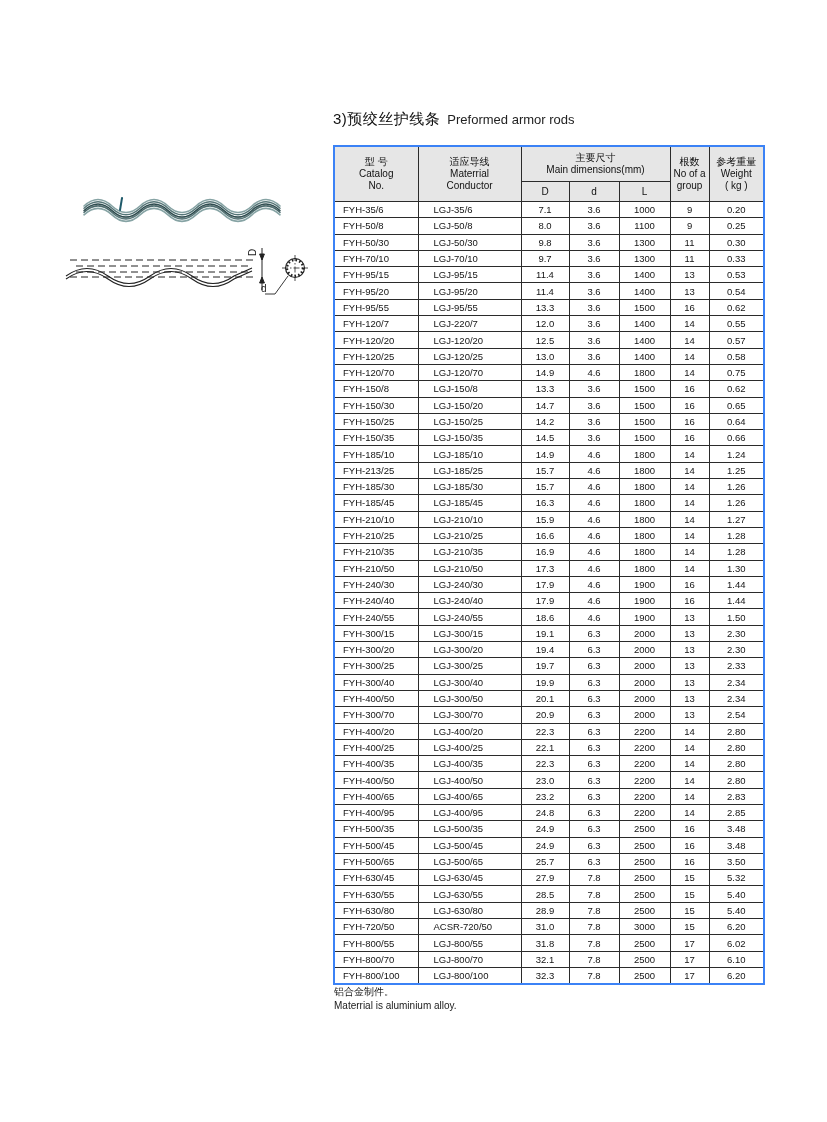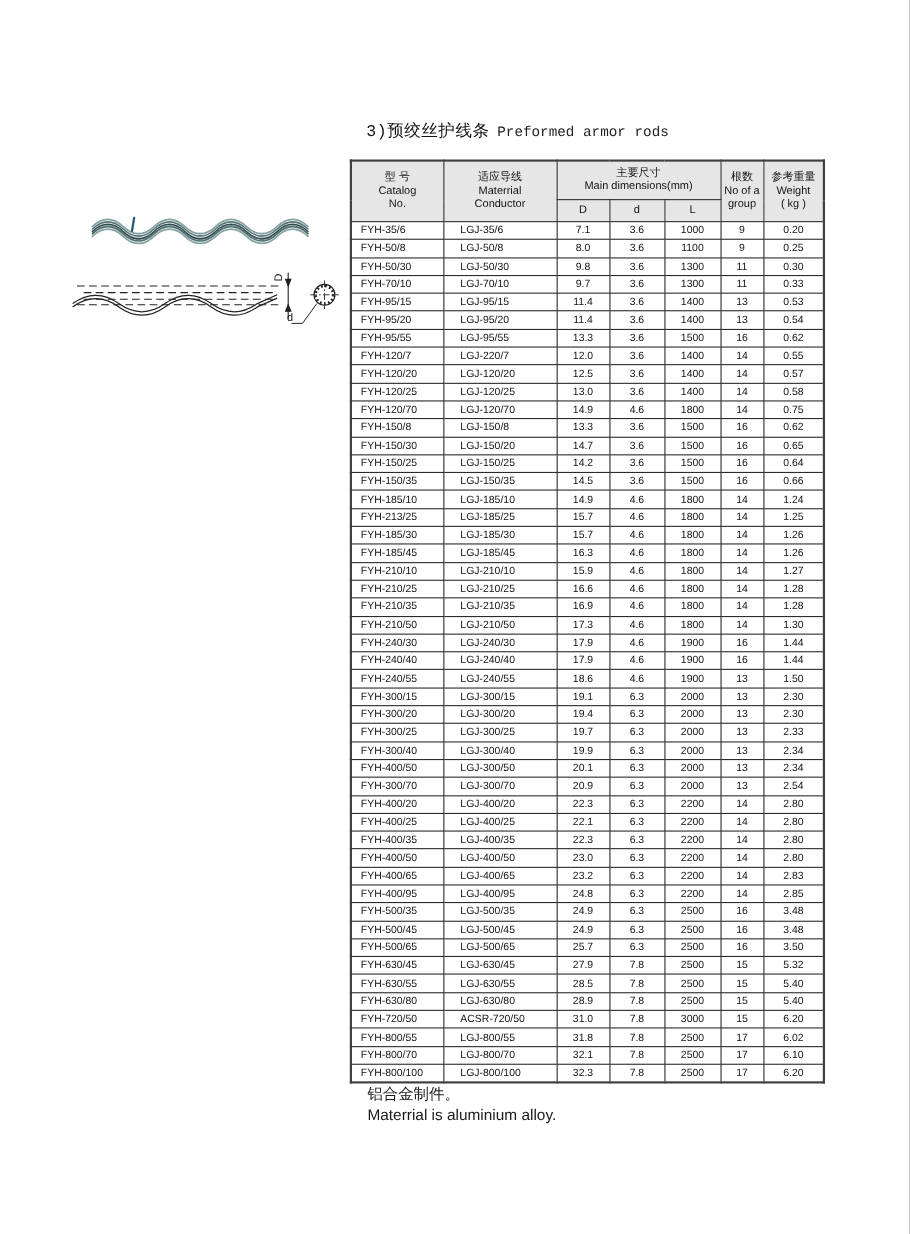--- a/index.html
+++ b/index.html
@@ -7,31 +7,30 @@
     position:relative;
     width:827px;height:1122px;
     background:#ffffff;
     font-family:"Liberation Sans", sans-serif;
     color:var(--text,#1a1a1a);
     overflow:hidden;
   }
   .title{
     position:absolute;left:333px;top:110px;
     white-space:nowrap;
-    font-family:Liberation Mono, monospace;
   }
   .title .zh{font-size:15px;color:#111;letter-spacing:0.5px;}
   .title .en{font-size:13px;color:#222;margin-left:7px;}
   .drawings{position:absolute;left:62px;top:190px;}
   table.armor{
-    position:absolute;left:318px;top:145px;
+    position:absolute;left:333px;top:145px;
     border-collapse:collapse;
     table-layout:fixed;
     width:430px;
-    border:2px solid #404040;
+    border:2px solid #3b82f6;
   }
   table.armor th, table.armor td{
     border:1px solid #2b2b2b;
     padding:0;
     font-weight:normal;
     text-align:center;
     overflow:hidden;
     white-space:nowrap;
   }
   table.armor thead th{
@@ -45,21 +44,21 @@
   table.armor tbody td{
     height:15.3px;
     font-size:9.5px;
     color:#131313;
     background:#fff;
   }
   table.armor tbody td:first-child{text-align:left;padding-left:8px;}
   table.armor tbody td:nth-child(2){text-align:left;padding-left:15px;}
   .notes{
     position:absolute;left:334px;top:985px;
-    font-size:14px;line-height:1.35;color:#1a1a1a;
+    font-size:10px;line-height:1.35;color:#1a1a1a;
   }
   .hl{display:block;}
 </style>
 </head>
 <body>
 
 <div class="page">
 
   <svg class="drawings" width="260" height="120" viewBox="0 0 260 120">
 

